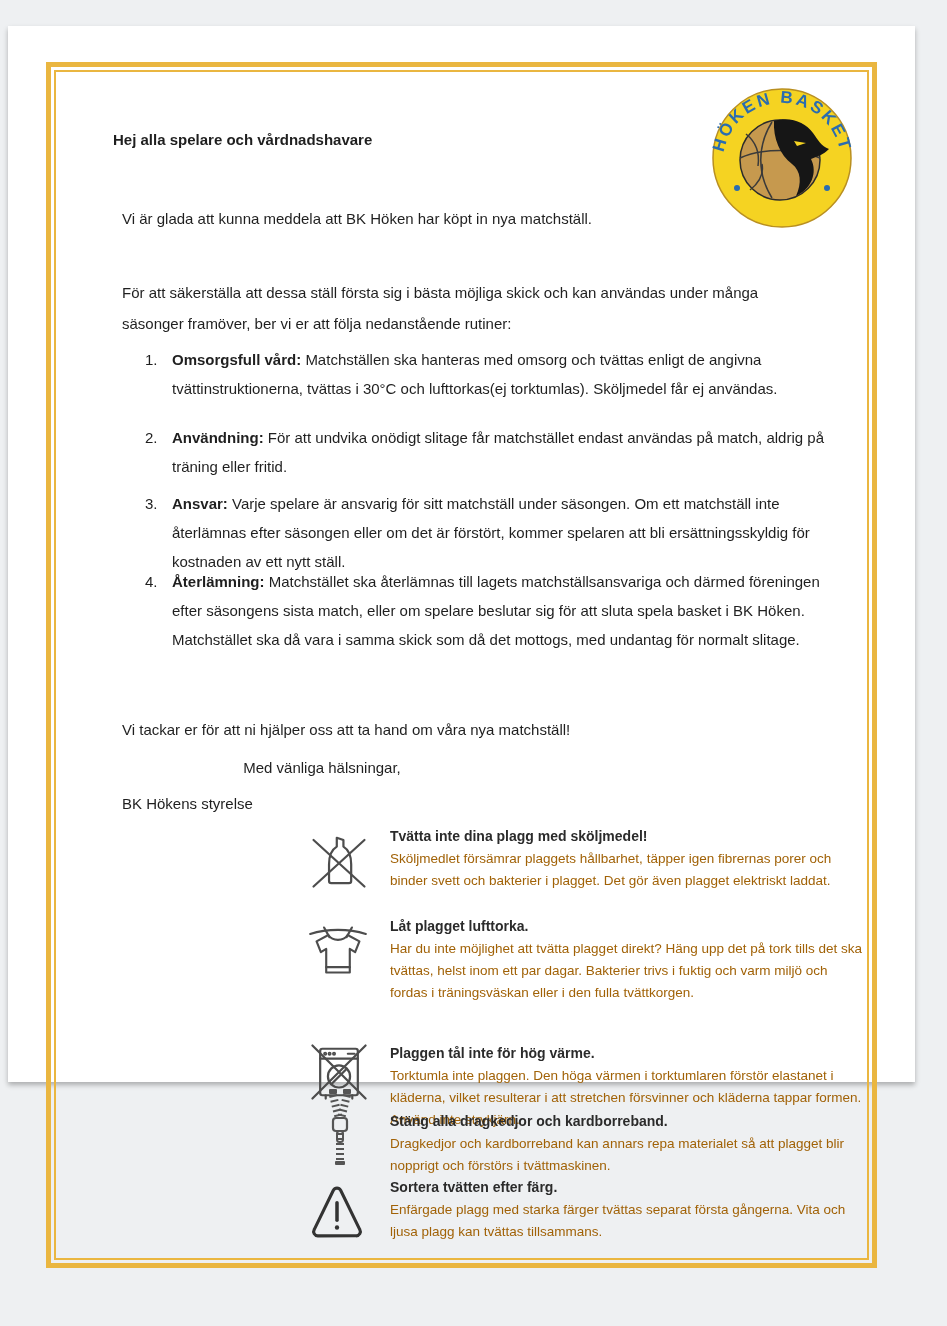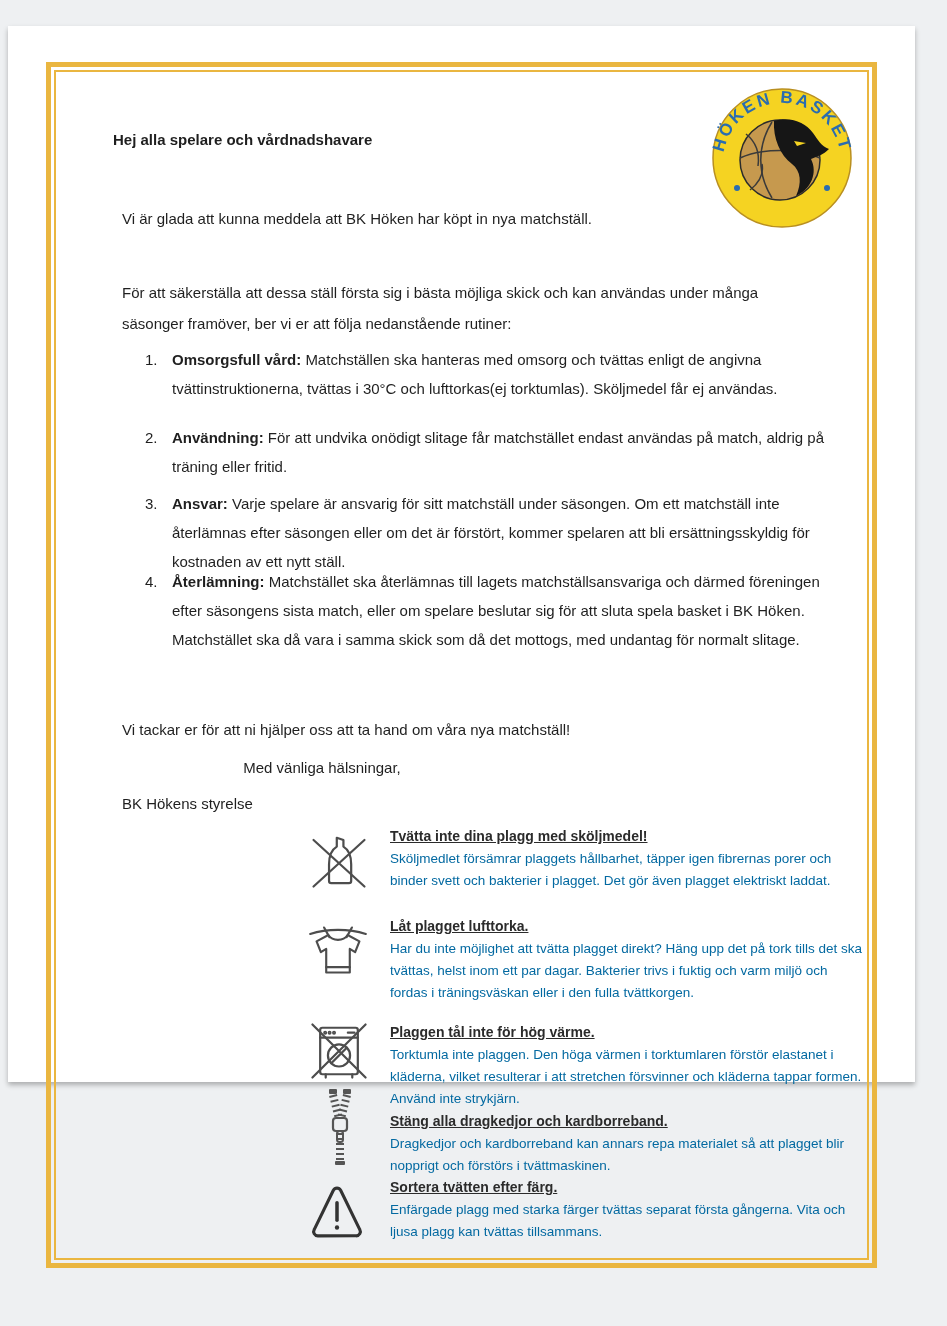--- a/index.html
+++ b/index.html
@@ -36,23 +36,23 @@
   .rule .body{display:block;margin-left:27px;width:655px;}
   .rule .lbl{font-weight:bold;}
   .r1{top:319px;} .r2{top:397px;} .r3{top:463px;} .r4{top:541px;}
   .thanks{top:688px;width:700px;}
   .signoff{top:726px;width:400px;text-align:center;}
   .signature{top:762px;width:400px;}
 
   .care{position:absolute;left:295px;width:560px;}
   .care .ic{position:absolute;left:5px;top:4px;}
   .care .txt{margin-left:87px;width:473px;}
-  .care .t{font-size:14px;font-weight:bold;color:#2b2b2b;line-height:20px;margin-bottom:2px;text-decoration:underline;}
-  .care .d{font-size:13.5px;color:#0369a1;line-height:22px;}
-  .c1{top:800px;} .c2{top:890px;} .c3{top:996px;} .c4{top:1085px;} .c5{top:1151px;}
+  .care .t{font-size:14px;font-weight:bold;color:#2b2b2b;line-height:20px;margin-bottom:2px;}
+  .care .d{font-size:13.5px;color:#a16207;line-height:22px;}
+  .c1{top:800px;} .c2{top:890px;} .c3{top:1017px;} .c4{top:1085px;} .c5{top:1151px;}
   .c3 .ic{top:-2px;}
   .c4 .ic{top:-24px;left:15px;}
   .c5 .ic{top:8px;}
 
   .logo{position:absolute;left:702px;top:60px;}
   svg{display:block;}
   .icon-stroke{stroke:#4d4d4d;fill:none;stroke-width:2;stroke-linejoin:round;stroke-linecap:round;}
 </style>
 </head>
 <body>

